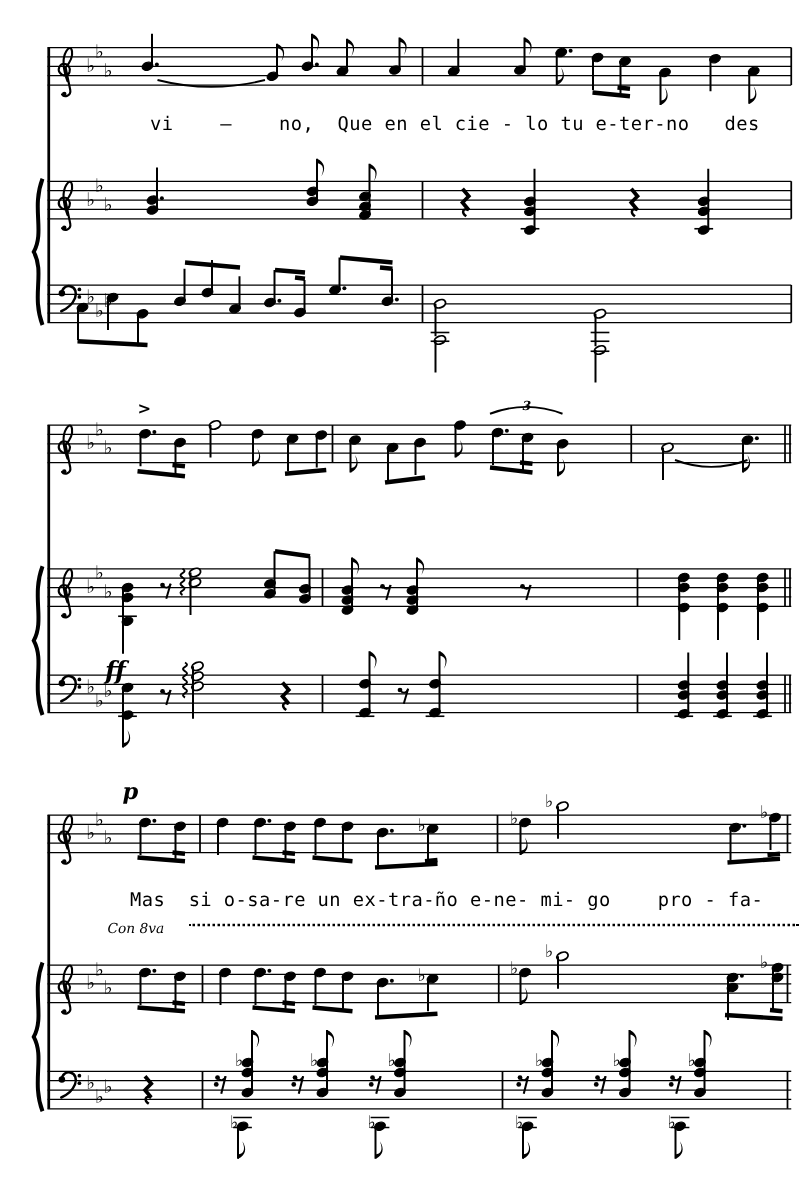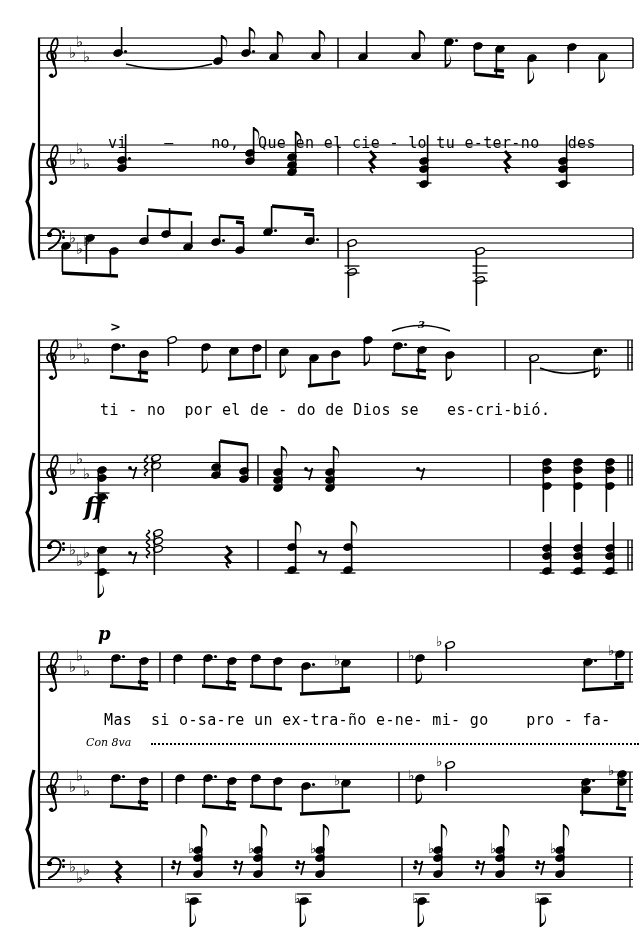--- a/index.html
+++ b/index.html
@@ -2,23 +2,23 @@
 <html><head>
 <meta charset="utf-8">
 <style>
   html,body{margin:0;padding:0;background:#fff;}
   .page{position:relative;width:640px;height:943px;background:#fff;overflow:hidden;
         font-family:"DejaVu Sans",sans-serif;color:#000;}
   svg{position:absolute;left:0;top:0;}
   .lyric{position:absolute;white-space:pre;font:15px "DejaVu Sans Mono",monospace;
          letter-spacing:.35px;color:#000;}
   .dyn{position:absolute;font-family:"DejaVu Serif",serif;font-style:italic;font-weight:bold;}
-  .dyn-ff{font-size:25px;}
+  .dyn-ff{font-size:20px;margin-top:32px;}
   .dyn-p{font-size:18px;}
-  .oct{position:absolute;display:flex;align-items:center;gap:20px;}
+  .oct{position:absolute;display:flex;align-items:flex-start;gap:20px;}
   .oct-label{font:italic 11px "DejaVu Serif",serif;white-space:pre;}
   .oct-line{border-bottom:2px dotted #000;height:3px;}
 </style>
 </head>
 <body>
 
 <div class="page">
   <svg width="640" height="943" viewBox="0 0 640 943">
       <g>
         <line x1="38" y1="38" x2="633" y2="38" stroke="#000000" stroke-width="1"></line>
@@ -583,22 +583,21 @@
         <path d="M563.6,824 c6,2.5 7.5,8 3.5,14 c3,-7.5 0.5,-10 -3.5,-10.5 z" fill="#000000"></path>
         <line x1="630" y1="857" x2="630" y2="887" stroke="#000000" stroke-width="1.4"></line>
       </g>
       <line x1="39" y1="38" x2="39" y2="258" stroke="#000000" stroke-width="2.2"></line>
       <line x1="39" y1="340" x2="39" y2="570" stroke="#000000" stroke-width="2.2"></line>
       <line x1="39" y1="652" x2="39" y2="887" stroke="#000000" stroke-width="2.2"></line>
       <path d="M34 143 C25 166.4 36 185.12 27 201.5 C36 217.88 25 236.60000000000002 34 260" fill="none" stroke="#000000" stroke-width="3.2"></path>
       <path d="M34 453 C25 476.8 36 495.84 27 512.5 C36 529.16 25 548.2 34 572" fill="none" stroke="#000000" stroke-width="3.2"></path>
       <path d="M34 770 C25 793.8 36 812.84 27 829.5 C36 846.16 25 865.2 34 889" fill="none" stroke="#000000" stroke-width="3.2"></path>
     </svg>
-  <div class="lyric" style="left: 108px; top: 90px; margin-top: 44px;">vi    –    no,  Que en el cie - lo tu e-ter-no   des</div>
-  <div class="lyric" style="left: 100px; top: 401px;">ti - no  por el de - do de Dios se   es-cri-bió.</div>
+  <div class="lyric" style="left: 120px; top: 90px;">vi    –    no,  Que en el cie - lo tu e-ter-no   des</div>
   <div class="lyric" style="left: 104px; top: 711px; text-align: center;">Mas  si o-sa-re un ex-tra-ño e-ne- mi- go    pro - fa-</div>
   <div class="dyn dyn-ff" style="left: 84px; top: 492px;">ff</div>
   <div class="dyn dyn-p" style="left: 98px; top: 623px;">p</div>
   <div class="oct" style="left: 86px; top: 736px;">
     <span class="oct-label">Con 8va</span>
     <span class="oct-line" style="width: 488px;"></span>
   </div>
 </div>
 
 </body></html>

